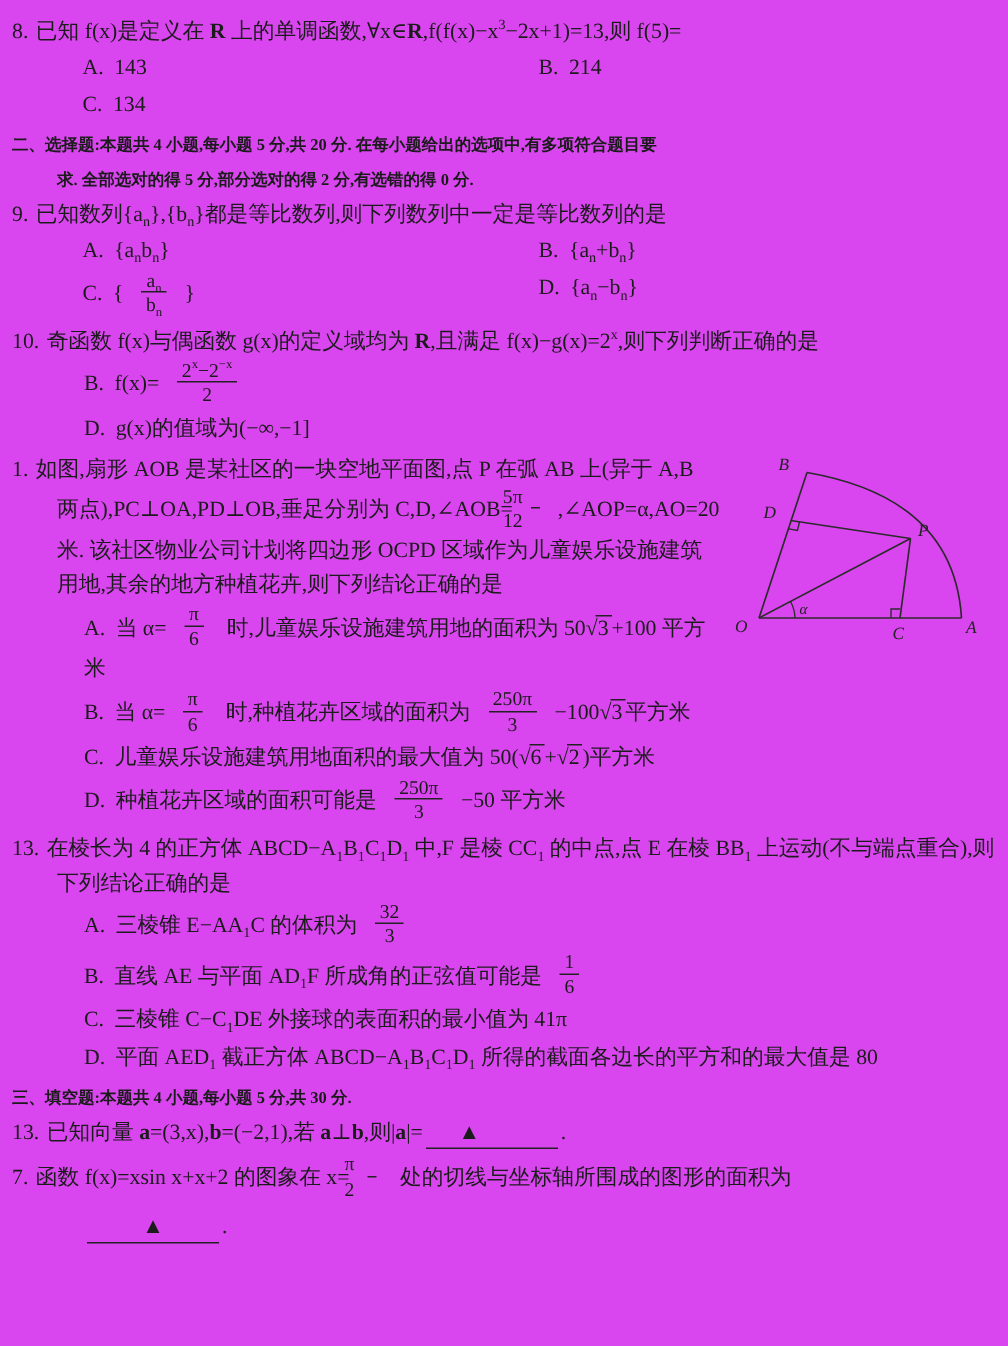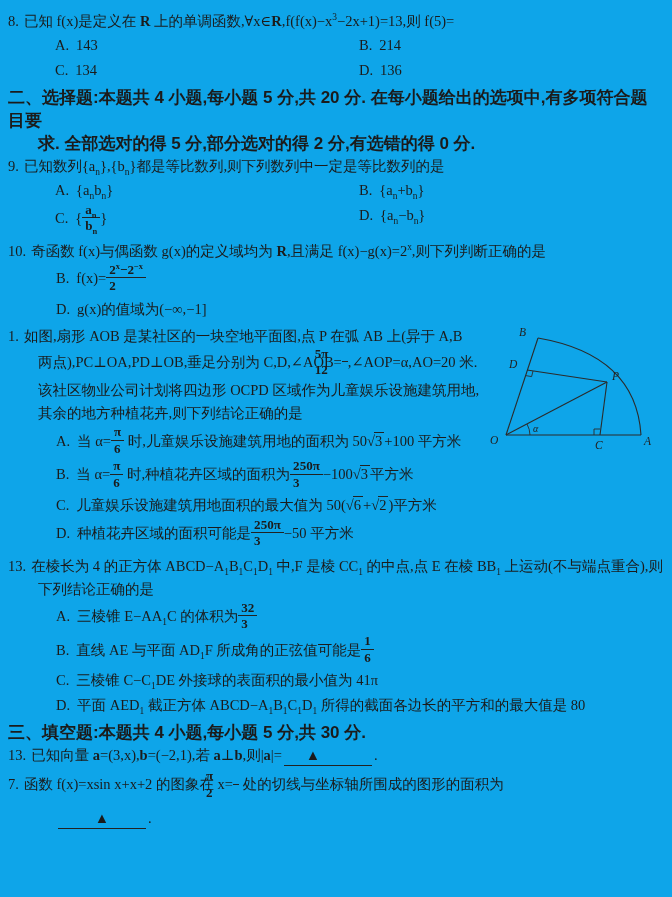--- a/index.html
+++ b/index.html
@@ -1,49 +1,49 @@
 <!DOCTYPE html>
 <html><head>
 <meta charset="utf-8">
 <style>
   html,body{margin:0;padding:0;background:#e8e8e6;}
   .sheet{
     position:relative;
     width:672px;height:897px;
-    background:#0ea5e9;
+    background:#d946ef;
     color:#1b1b1b;
     font-family:"Liberation Serif","DejaVu Serif",serif;
     font-size:14.5px;
     line-height:23px;
     padding:10px 8px 0 8px;
     box-sizing:border-box;
     overflow:hidden;
   }
   .q{margin:0 0 3px 0;}
   .stem{padding-left:30px;text-indent:-30px;}
   .qnum{margin-right:5px;}
   
   .opts-grid{display:grid;grid-template-columns:300px 1fr;margin-left:47px;column-gap:4px;}
   .opts-grid .opt{padding:1px 0;}
   
   .opts-list .opt{margin-left:48px;padding:1px 0;}
   .olab{margin-right:7px;}
   
   .section{
-    font-family:Liberation Sans, sans-serif;
-    font-weight:700;font-size:17px;line-height:23px;
+    font-family:Liberation Serif, serif;
+    font-weight:700;font-size:11px;line-height:23px;
   }
   .section .cont{padding-left:30px;}
   
   sup{font-size:0.65em;vertical-align:super;line-height:0;}
   sub{font-size:0.65em;vertical-align:sub;line-height:0;}
   .frac{
     display:inline-flex;flex-direction:column;vertical-align:middle;
-    line-height:1.18;font-size:0.9em;
-    margin:0 0;position:relative;top:-2px;font-weight:bold;
+    text-align:center;line-height:1.18;font-size:0.9em;
+    margin:0 12px;position:relative;top:-2px;
   }
   .fn{border-bottom:1px solid #222;padding:0 3px;display:block;}
   .fd{padding:0 3px;display:block;}
   .sqrt{white-space:nowrap;}
   .rs{letter-spacing:-1px;}
   .rad{border-top:1px solid #222;padding:0 2px 0 1px;}
   .blank{
     display:inline-block;min-width:88px;text-align:center;
     border-bottom:1.3px solid #222;line-height:15px;height:17px;
     vertical-align:baseline;margin:0 2px;
@@ -58,21 +58,20 @@
 <body>
 
 <div class="sheet">
 
   <div class="q">
     <div class="stem"><span class="qnum">8.</span><span>已知 f(x)是定义在 <b>R</b> 上的单调函数,∀x∈<b>R</b>,f(f(x)−x<sup>3</sup>−2x+1)=13,则 f(5)=</span></div>
     <div class="opts-grid">
       <div class="opt"><span class="olab">A.</span><span>143</span></div>
       <div class="opt"><span class="olab">B.</span><span>214</span></div>
       <div class="opt"><span class="olab">C.</span><span>134</span></div>
-      <div class="opt"><span class="olab">D.</span><span>136</span></div>
     </div>
   </div>
 
   <div class="section">
     <div>二、选择题:本题共 4 小题,每小题 5 分,共 20 分. 在每小题给出的选项中,有多项符合题目要</div>
     <div class="cont">求. 全部选对的得 5 分,部分选对的得 2 分,有选错的得 0 分.</div>
   </div>
 
   <div class="q">
     <div class="stem"><span class="qnum">9.</span><span>已知数列{a<sub>n</sub>},{b<sub>n</sub>}都是等比数列,则下列数列中一定是等比数列的是</span></div>

